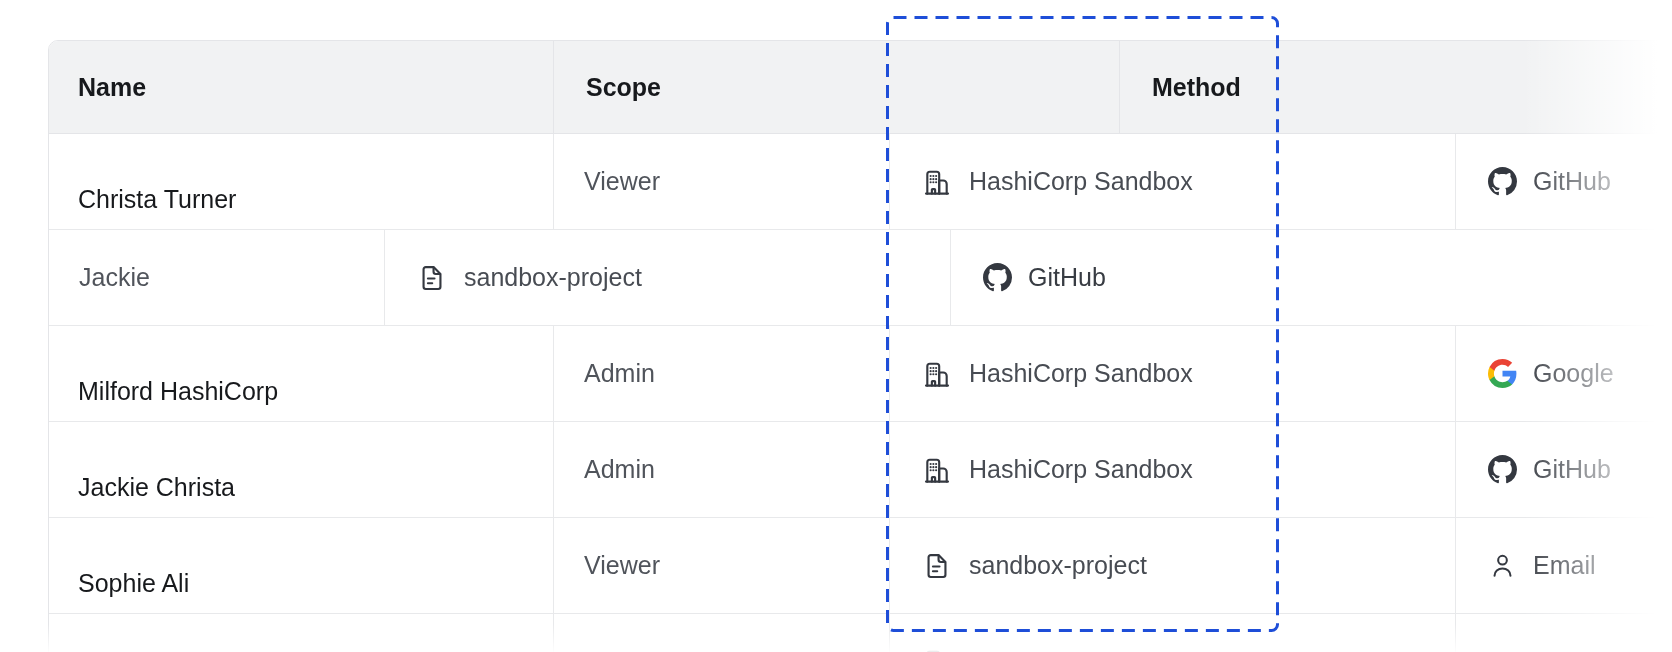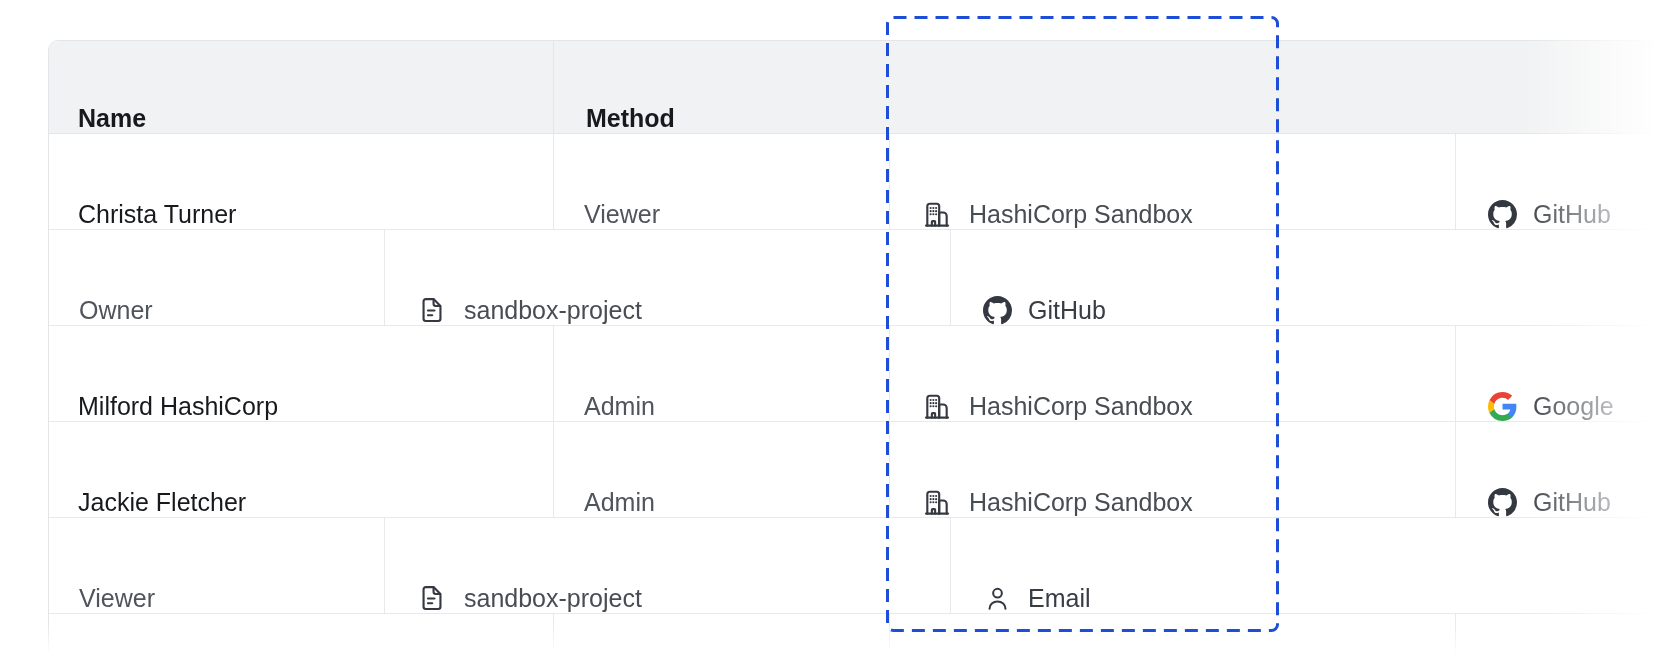--- a/index.html
+++ b/index.html
@@ -27,35 +27,34 @@
   }
   .thead{
     display:flex;height:92px;background:var(--header-bg);
     border-bottom:1px solid var(--border);
     border-radius:9px 0 0 0;
   }
   .row{
     display:flex;height:95px;border-bottom:1px solid #e8e9eb;background:#fff;
   }
   .cell{
-    box-sizing:border-box;display:flex;align-items:flex-end;
+    box-sizing:border-box;display:flex;align-items:center;
     border-right:1px solid #e8e9eb;
     font-size:25px;color:var(--muted);
     overflow:hidden;white-space:nowrap;
   }
   .thead .cell{border-right:1px solid var(--border);font-weight:700;color:var(--ink);}
   .cell:last-child{border-right:none;}
   .c-name{flex:0 0 505px;padding-left:29px;}
   .c-role{flex:0 0 336px;padding-left:30px;}
   .c-scope{flex:0 0 566px;padding-left:32px;gap:17px;color:var(--scope-text);}
   .c-method{flex:0 0 403px;padding-left:32px;gap:16px;color:var(--method-text);}
   .thead .c-scope,.thead .c-method{color:var(--ink);}
   .name-link{
     color:var(--ink);
-    text-decoration:underline;
     text-decoration-thickness:2px;
     text-underline-offset:6px;
     text-decoration-skip-ink:none;
     cursor:pointer;
     margin-top:36px;
   }
   .icon{flex:0 0 auto;display:block;color:var(--icon);}
   .fade-right{
     position:absolute;top:0;right:0;width:150px;height:652px;z-index:5;pointer-events:none;
     background:linear-gradient(to right, rgba(255,255,255,0) 0%, #ffffff 90%);
@@ -116,20 +115,23 @@
       </g>
     </symbol>
   </defs>
 </svg>
 
 <div class="table">
   <div class="thead">
     <div class="cell c-name">
         <span>Name</span>
       </div>
+    <div class="cell c-scope">
+        <span>Scope</span>
+      </div>
     <div class="cell c-method">
         <span>Method</span>
       </div>
   </div>
   <div class="tbody" id="tbody">
   <div class="row">
     <div class="cell c-name">
       <span class="name-link">Christa Turner</span>
     </div>
     <div class="cell c-role">
@@ -144,21 +146,21 @@
     <div class="cell c-method">
       <svg class="icon" width="29" height="29">
             <use href="#github-icon"></use>
           </svg>
       <span>GitHub</span>
     </div>
   </div>
 
   <div class="row">
     <div class="cell c-role">
-      <span>Owner</span>
+      <span>Jackie</span>
     </div>
     <div class="cell c-scope">
       <svg class="icon" width="30" height="30">
             <use href="#project-icon"></use>
           </svg>
       <span>sandbox-project</span>
     </div>
     <div class="cell c-method">
       <svg class="icon" width="29" height="29">
             <use href="#github-icon"></use>
@@ -183,40 +185,43 @@
     <div class="cell c-method">
       <svg class="icon" width="29" height="29">
             <use href="#google-icon"></use>
           </svg>
       <span>Google</span>
     </div>
   </div>
 
   <div class="row">
     <div class="cell c-name">
-      <span class="name-link">Jackie Fletcher</span>
+      <span class="name-link">Jackie Christa</span>
     </div>
     <div class="cell c-role">
       <span>Admin</span>
     </div>
     <div class="cell c-scope">
       <svg class="icon" width="30" height="30">
             <use href="#org-icon"></use>
           </svg>
       <span>HashiCorp Sandbox</span>
     </div>
     <div class="cell c-method">
       <svg class="icon" width="29" height="29">
             <use href="#github-icon"></use>
           </svg>
       <span>GitHub</span>
     </div>
   </div>
 
   <div class="row">
+    <div class="cell c-name">
+      <span class="name-link">Sophie Ali</span>
+    </div>
     <div class="cell c-role">
       <span>Viewer</span>
     </div>
     <div class="cell c-scope">
       <svg class="icon" width="30" height="30">
             <use href="#project-icon"></use>
           </svg>
       <span>sandbox-project</span>
     </div>
     <div class="cell c-method">

